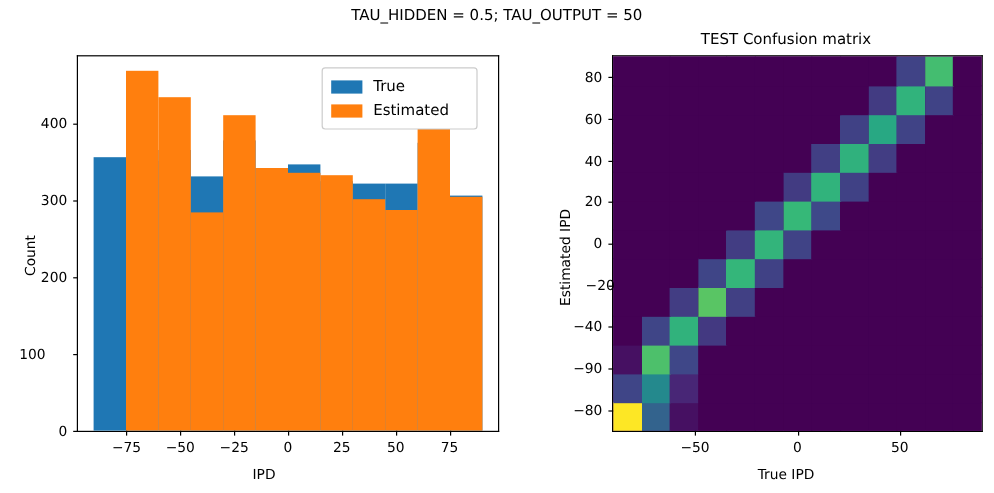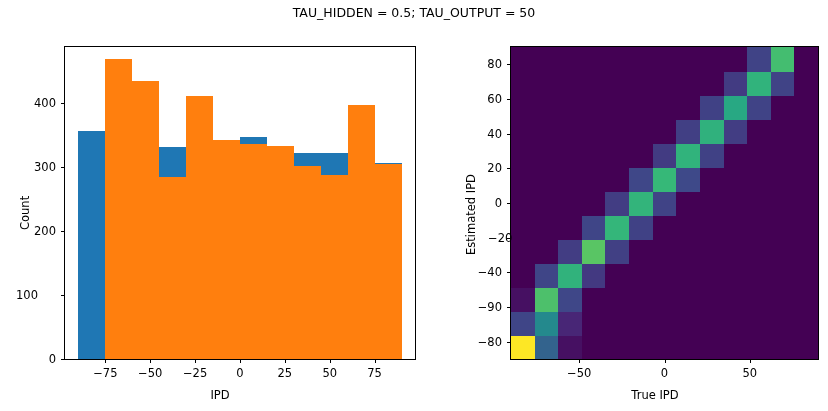--- a/index.html
+++ b/index.html
@@ -181,21 +181,32 @@
       <div class="tick" style="left: 329.744px; top: 359px; width: 1px; height: 4px;"></div>
       <div class="ticklabel" style="left: 304.744px; top: 366px; width: 50px; text-align: center;">50</div>
       <div class="tick" style="left: 374.615px; top: 359px; width: 1px; height: 4px;"></div>
       <div class="ticklabel" style="left: 349.615px; top: 366px; width: 50px; text-align: center;">75</div>
     </div>
 
   <div class="axlabel" id="hist-xlabel" style="left:0px; top:388px; width:440px; text-align:center;">IPD</div>
 
   <div class="axlabel ylabel-rot" id="hist-ylabel" style="left:18px; top:230px;">Count</div>
 
-
+  <div class="legend" style="left:268px; top:56px; width:130px; height:52px;">
+    <div class="legend-row">
+      <span class="legend-swatch" style="background:#1f77b4;"></span>
+      <span class="legend-text">True</span>
+    </div>
+    <div class="legend-row">
+      <span class="legend-swatch" style="background:#ff7f0e;"></span>
+      <span class="legend-text">Estimated</span>
+    </div>
+  </div>
+
+  <div class="ax-title" style="left:490px; top:25px; width:330px;">TEST Confusion matrix</div>
 
   <div class="axes" id="cm-axes" style="left:511px; top:47px; width:307px; height:312px;">
     <div class="spine" style="left:-1px; top:-1px; width:1px; height:314px;"></div>
     <div class="spine" style="left:307px; top:-1px; width:1px; height:314px;"></div>
     <div class="spine" style="left:-1px; top:-1px; width:309px; height:1px;"></div>
     <div class="spine" style="left:-1px; top:312px; width:309px; height:1px;"></div>
 
     <div id="cm-plot" style="left:0px; top:0px; width:307px; height:312px;">
         <div class="cm-cell" style="left: 0px; top: 288px; width: 24.2154px; height: 24.6px; background: rgb(253, 231, 37);"></div>
         <div class="cm-cell" style="left: 23.6154px; top: 288px; width: 24.2154px; height: 24.6px; background: rgb(51, 99, 141);"></div>

